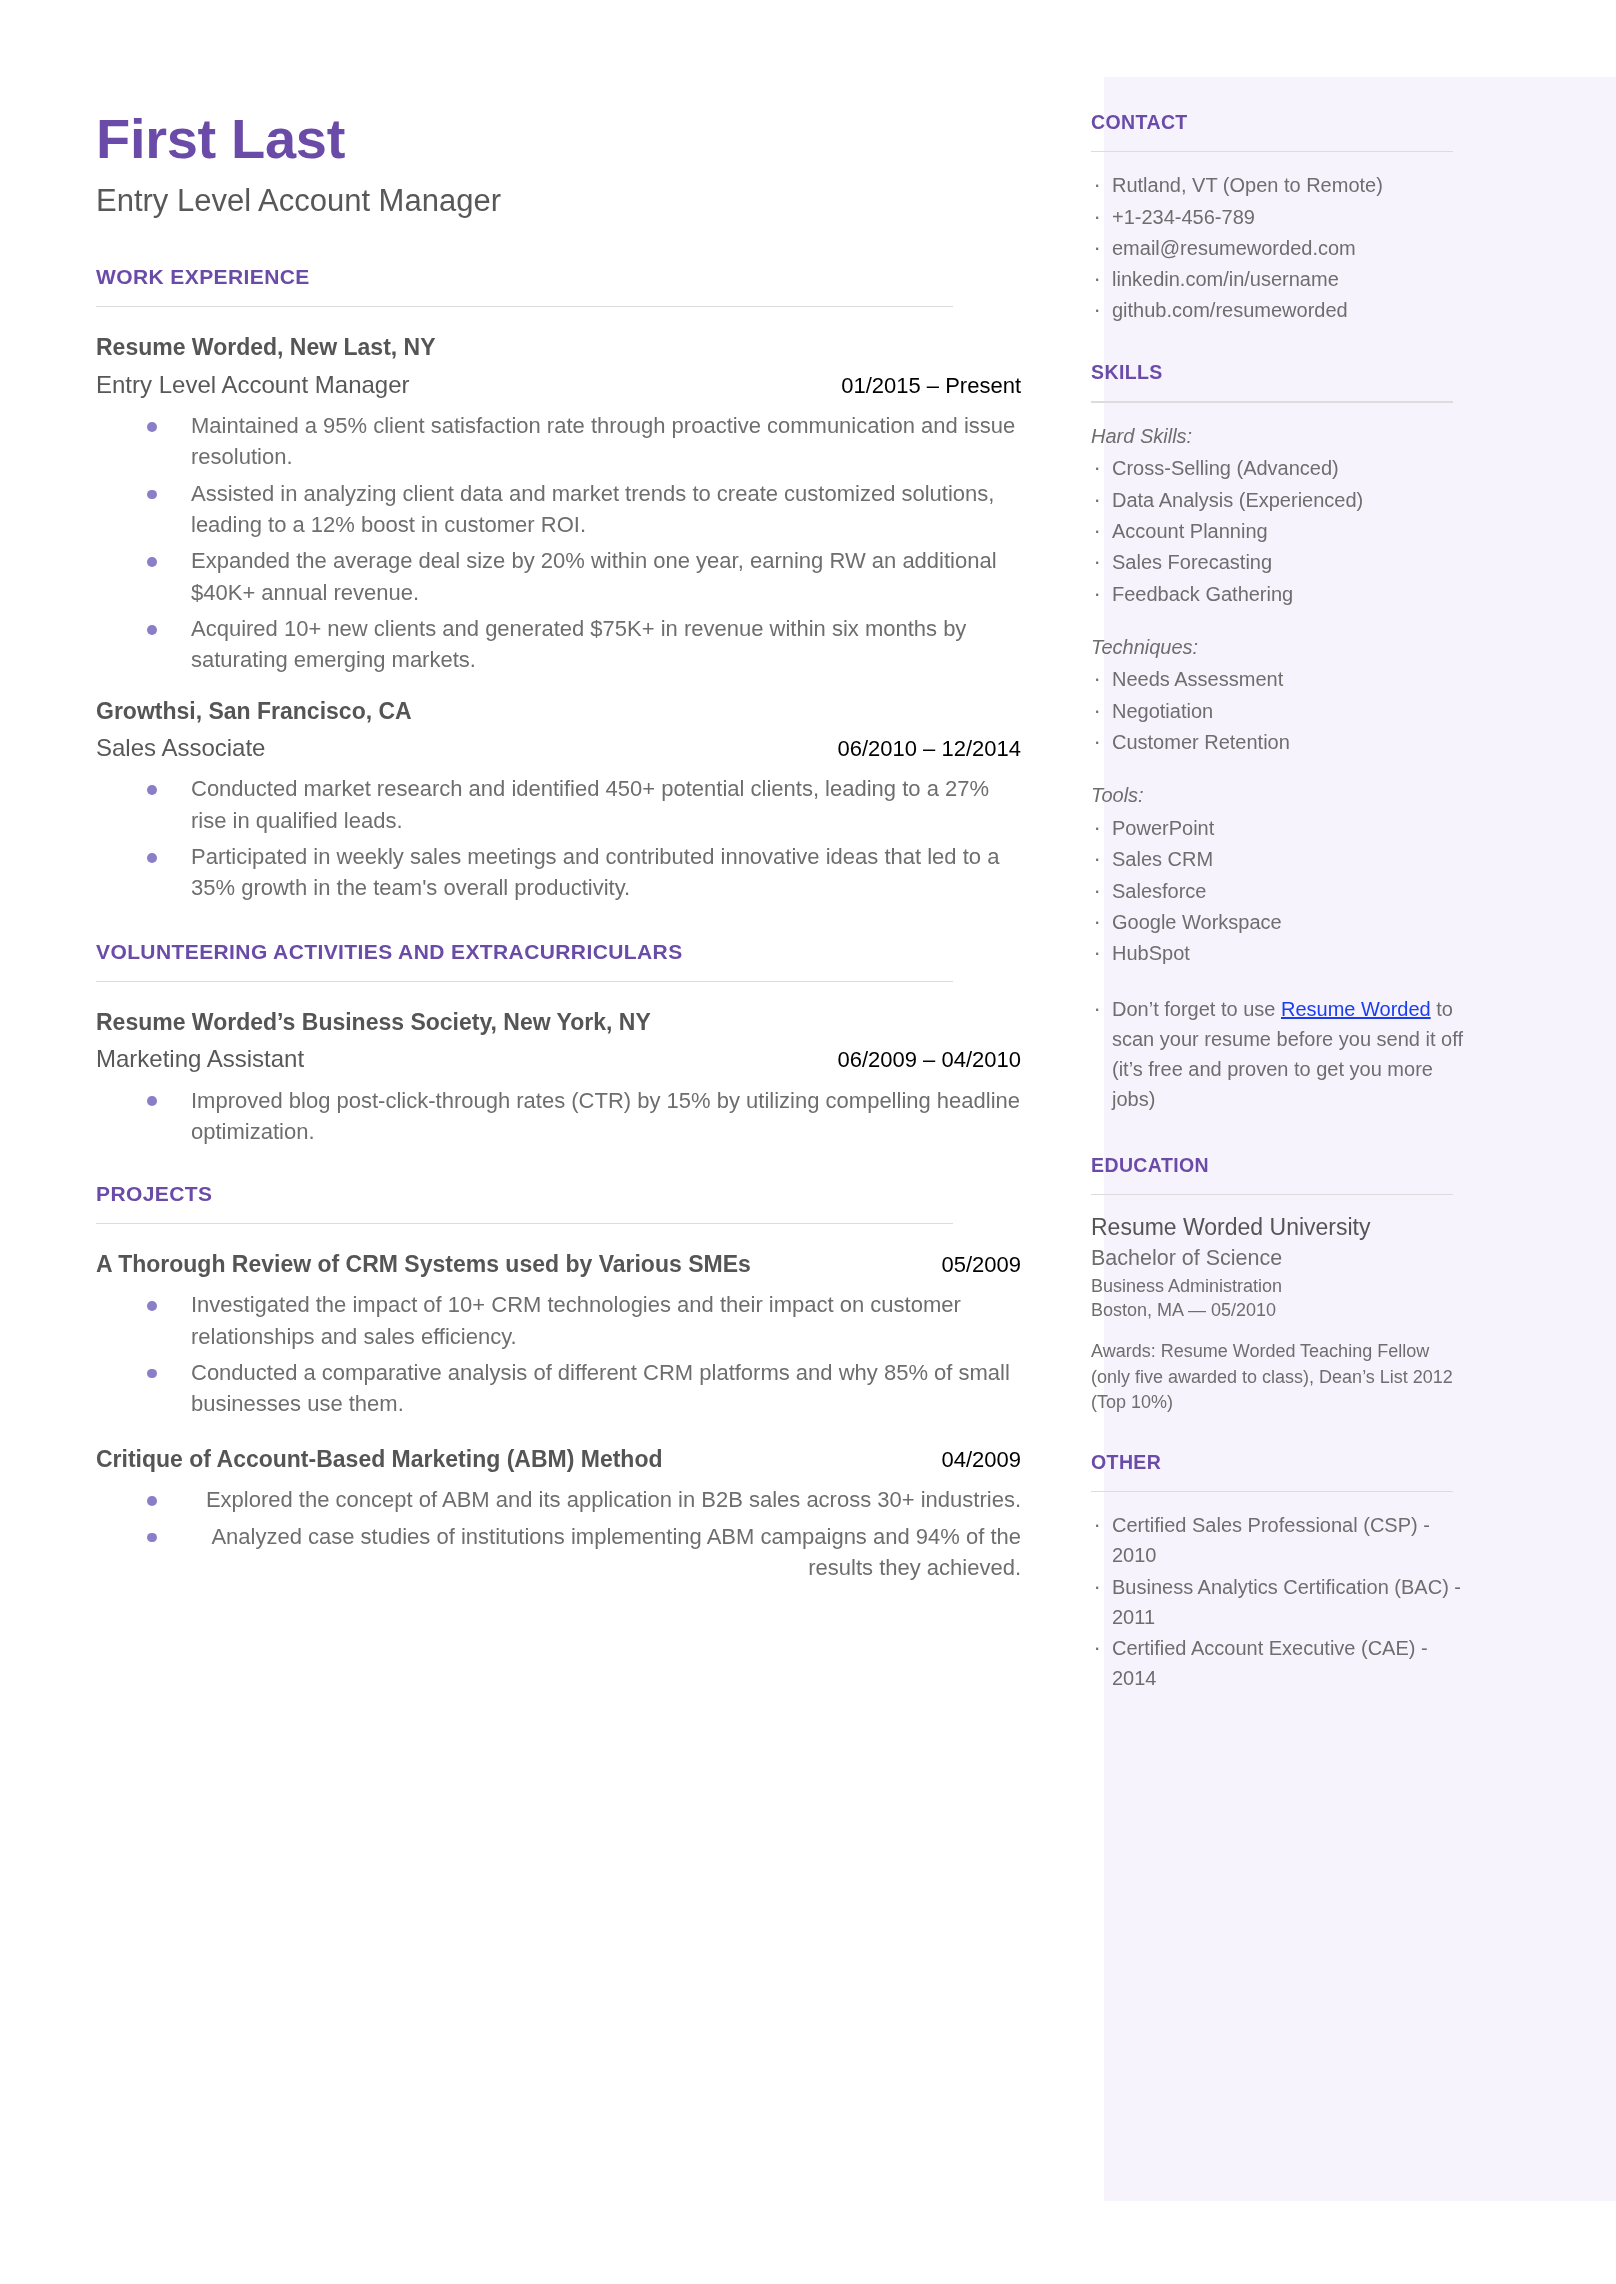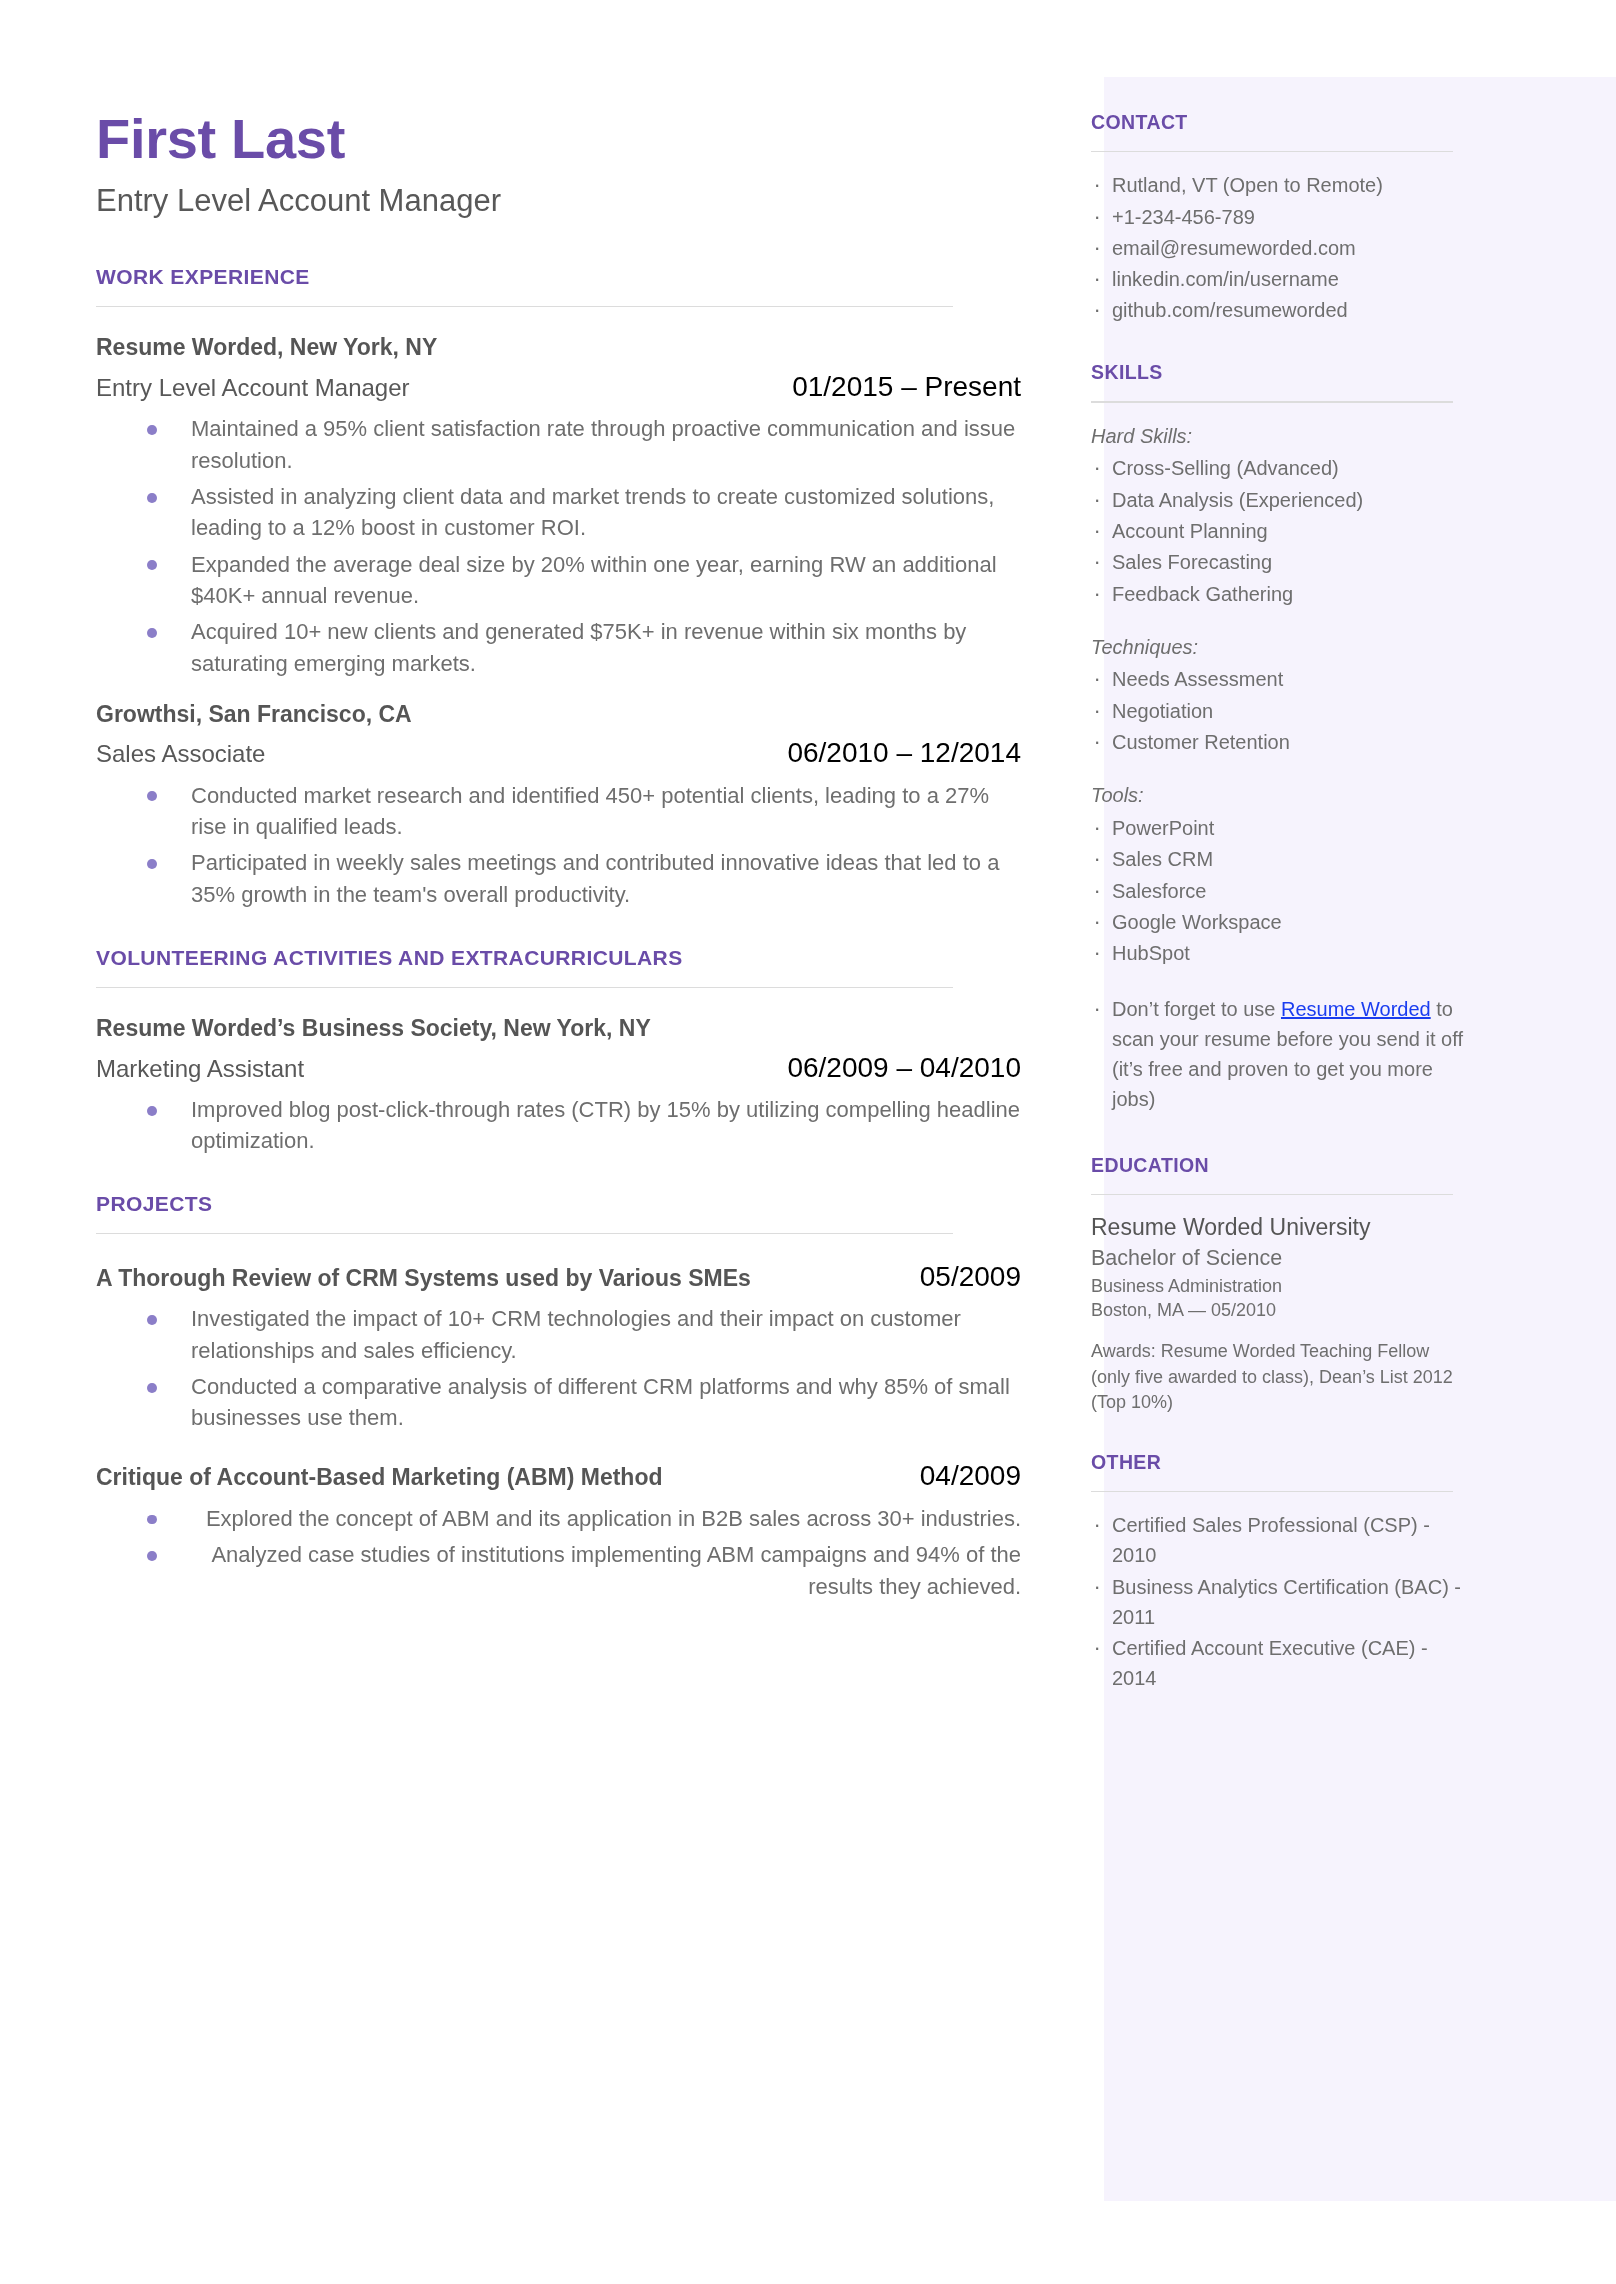--- a/index.html
+++ b/index.html
@@ -99,21 +99,21 @@
     align-items: baseline;
     margin-bottom: 10.4px;
   }
   .entry-role {
     font-size: 24px;
     color: #585858;
     font-weight: 400;
     line-height: 1.2;
   }
   .entry-date {
-    font-size: 28px;
+    font-size: 22px;
     color: #000000;
     font-weight: 400;
     white-space: nowrap;
     padding-left: 19.5px;
   }
   .proj-row {
     display: flex;
     justify-content: space-between;
     align-items: baseline;
     margin-bottom: 10.4px;
@@ -251,21 +251,21 @@
   <div class="main-col">
 
     <div class="name">First Last</div>
     <div class="job-title">Entry Level Account Manager</div>
 
     <div class="section">
       <div class="section-head">WORK EXPERIENCE</div>
       <div class="rule"></div>
 
       <div class="entry">
-        <div class="entry-company">Resume Worded, New York, NY</div>
+        <div class="entry-company">Resume Worded, New Last, NY</div>
         <div class="entry-row">
           <div class="entry-role">Entry Level Account Manager</div>
           <div class="entry-date">01/2015 – Present</div>
         </div>
         <ul class="bullets">
           <li>Maintained a 95% client satisfaction rate through proactive communication and issue resolution.</li>
           <li>Assisted in analyzing client data and market trends to create customized solutions, leading to a 12% boost in customer ROI.</li>
           <li>Expanded the average deal size by 20% within one year, earning RW an additional $40K+ annual revenue.</li>
           <li>Acquired 10+ new clients and generated $75K+ in revenue within six months by saturating emerging markets.</li>
         </ul>

